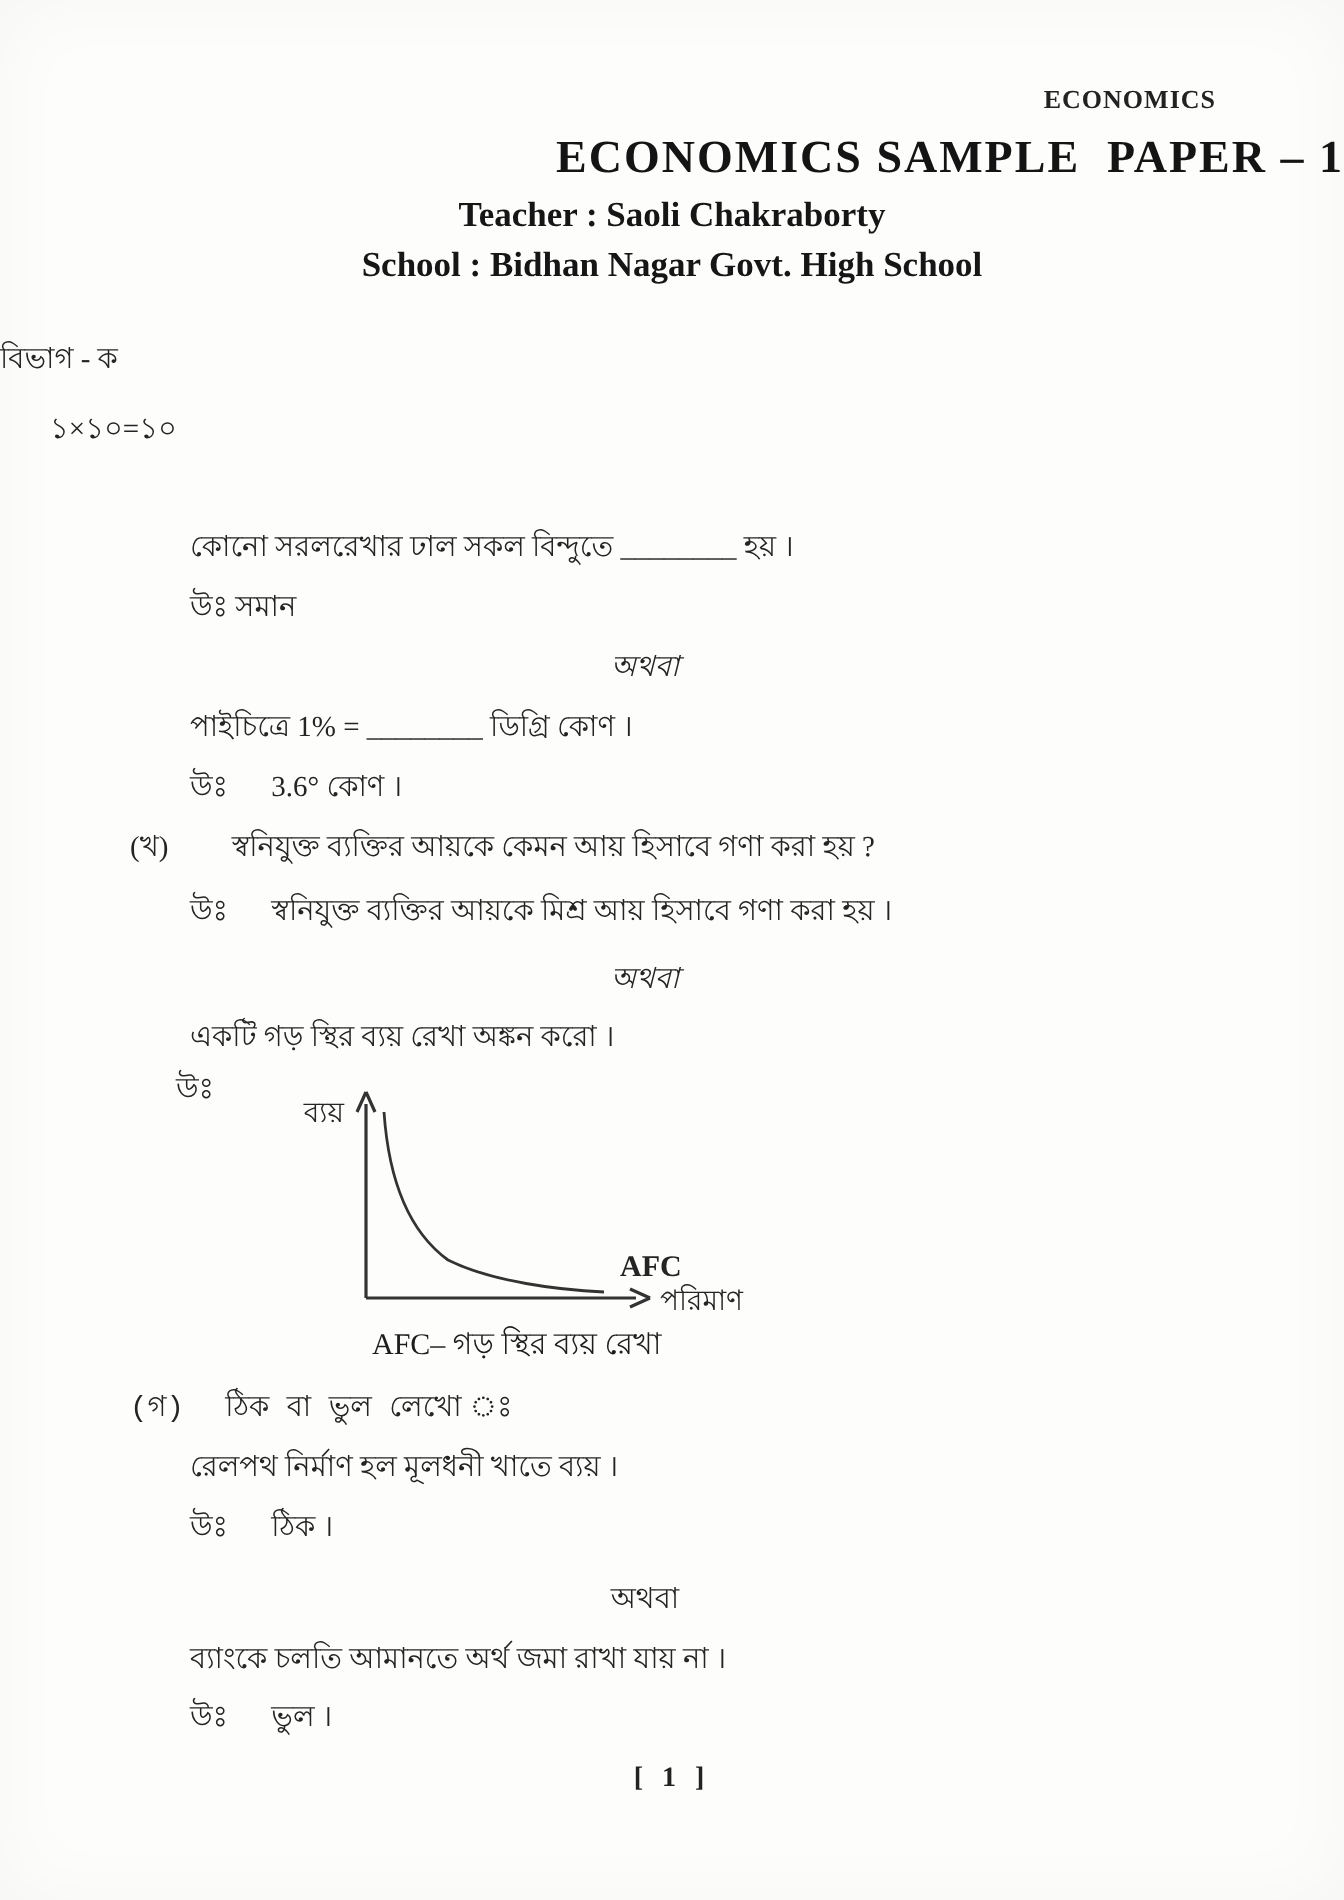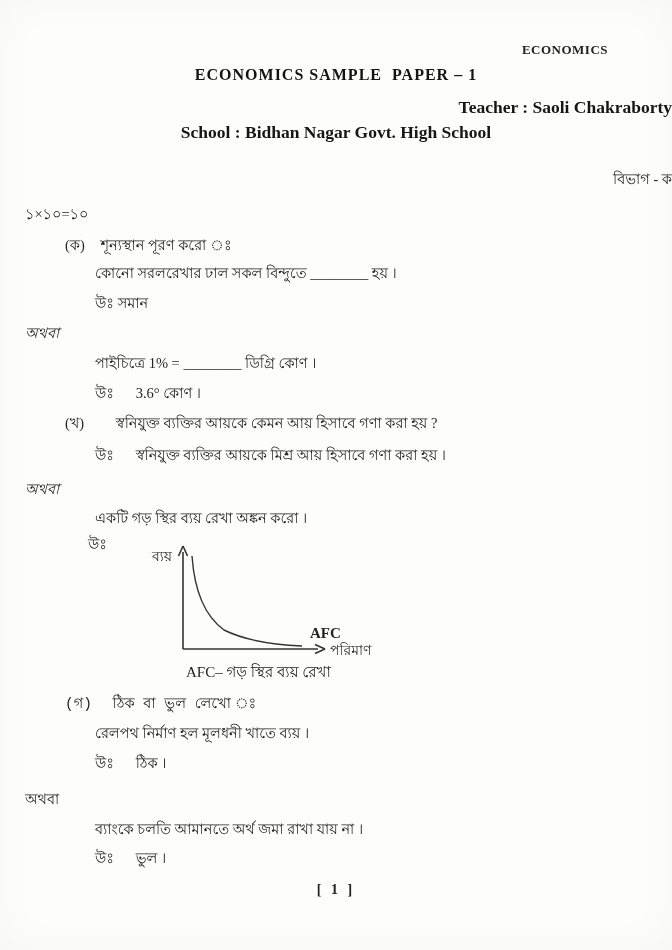--- a/index.html
+++ b/index.html
@@ -4,55 +4,51 @@
 <style>
   html,body { margin:0; padding:0; }
   body { background:#e8e8e8; font-family:"Liberation Serif", serif; }
   .page {
     position:relative; width:672px; height:950px; margin:0 auto;
     background:#fdfdfc; color:#2b2b2b; overflow:hidden;
     box-shadow: inset 0 0 40px rgba(0,0,0,0.03);
   }
   .abs { position:absolute; }
   .corner { font-weight:bold; font-size:13px; letter-spacing:0.5px; color:#222; }
-  .title { width:100%; text-align:center; font-weight:bold; font-size:16px; letter-spacing:1px; color:#141414; white-space:pre; }
+  .title { width:100%; text-align:right; font-weight:bold; font-size:23px; letter-spacing:1px; color:#141414; white-space:pre; }
   .sub { width:100%; text-align:center; font-weight:bold; font-size:17.5px; color:#161616; }
-  .sechead { width:100%; text-align:right; font-size:14.5px; color:#242424; }
+  .sechead { width:100%; text-align:left; font-size:14.5px; color:#242424; }
   .bn { font-size:14.5px; color:#242424; }
   .qrow { left:25px; right:52px; display:flex; justify-content:space-between; }
-  .orline { left:25px; right:52px; }
+  .orline { left:25px; right:52px; text-align:center; }
   .or-italic { font-style:italic; }
   .anslabel { display:inline-block; }
   .caption { font-weight:normal; font-size:15px; color:#1d1d1d; }
   .footer { width:100%; text-align:center; font-size:14px; font-weight:bold; letter-spacing:3px; color:#222; }
   svg text { font-family:"Liberation Serif", serif; fill:#242424; }
 </style>
 </head>
 <body>
 
 <div class="page">
 
   <div class="abs corner" style="top:42px; right:64px;">ECONOMICS</div>
 
   <div class="abs title" style="top:66px; left:0;">ECONOMICS SAMPLE  PAPER – 1</div>
 
-  <div class="abs sub" style="top:97px; left:0;text-align:right;">Teacher : Saoli Chakraborty</div>
+  <div class="abs sub" style="top:97px; left:0;">Teacher : Saoli Chakraborty</div>
 
   <div class="abs sub" style="top:122px; left:0;">School : Bidhan Nagar Govt. High School</div>
 
   <div class="abs sechead" style="top:168px; left:0;">বিভাগ - ক</div>
 
   <div class="abs bn qrow" style="top:203px;">
     <span>১×১০=১০</span>
   </div>
 
-  <div class="abs bn" style="top:234px; left:65px;">
-    <span>(ক)</span>
-    <span style="margin-left:12px;">শূন্যস্থান পূরণ করো ঃ</span>
-  </div>
   <div class="abs bn" style="top:262px; left:95px;">কোনো সরলরেখার ঢাল সকল বিন্দুতে ________ হয় ।</div>
   <div class="abs bn" style="top:292px; left:95px;">
     <span class="anslabel">উঃ</span>
     <span style="">সমান</span>
   </div>
   <div class="abs bn orline or-italic" style="top:322px;">অথবা</div>
   <div class="abs bn" style="top:352px; left:95px;">পাইচিত্রে 1% = ________ ডিগ্রি কোণ ।</div>
   <div class="abs bn" style="top:382px; left:95px;">
     <span class="anslabel">উঃ</span>
     <span style="margin-left:18px;">3.6° কোণ ।</span>

